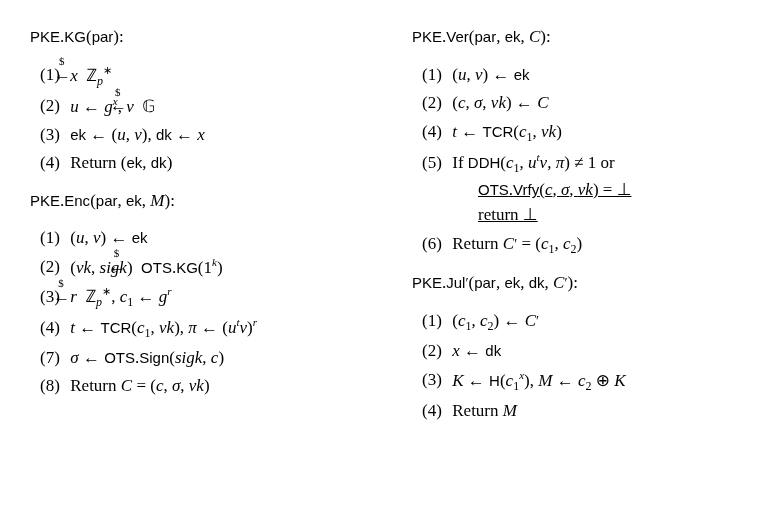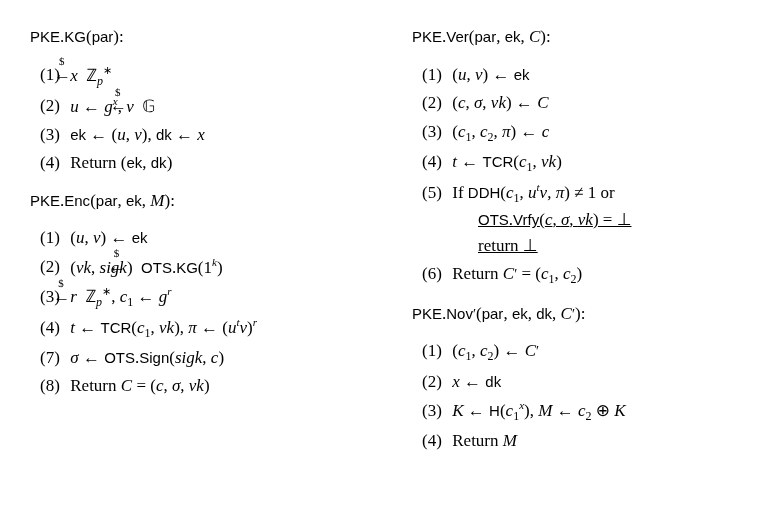--- a/index.html
+++ b/index.html
@@ -74,27 +74,26 @@
         <li><span class="num">(7)</span> <i>σ</i> ← <span class="sans">OTS</span>.<span class="sans">Sign</span>(<i>sigk</i>, <i>c</i>)</li>
         <li><span class="num">(8)</span> Return <i>C</i> = (<i>c</i>, <i>σ</i>, <i>vk</i>)</li>
       </ol>
   </div>
 
   <div class="col">
     <div class="algo-title"><span class="sans">PKE</span>.<span class="sans">Ver</span>(<span class="sans">par</span>, <span class="sans">ek</span>, <i>C</i>):</div>
     <ol class="algo">
         <li><span class="num">(1)</span> (<i>u</i>, <i>v</i>) ← <span class="sans">ek</span></li>
         <li><span class="num">(2)</span> (<i>c</i>, <i>σ</i>, <i>vk</i>) ← <i>C</i></li>
-        <li><span class="num">(3)</span> (<i>c</i><sub>1</sub>, <i>c</i><sub>2</sub>, <i>π</i>) ← <i>c</i></li>
         <li><span class="num">(4)</span> <i>t</i> ← <span class="sans">TCR</span>(<i>c</i><sub>1</sub>, <i>vk</i>)</li>
         <li><span class="num">(5)</span> If <span class="sans">DDH</span>(<i>c</i><sub>1</sub>, <i>u</i><sup><i>t</i></sup><i>v</i>, <i>π</i>) ≠ 1 or<span class="indent2"><span class="sans">OTS</span>.<span class="sans">Vrfy</span>(<i>c</i>, <i>σ</i>, <i>vk</i>) = ⊥</span><span class="indent2">return ⊥</span></li>
         <li><span class="num">(6)</span> Return <i>C</i><span class="prime">′</span> = (<i>c</i><sub>1</sub>, <i>c</i><sub>2</sub>)</li>
       </ol>
 
-    <div class="algo-title gapabove"><span class="sans">PKE</span>.<span class="sans">Nov</span><span class="prime">′</span>(<span class="sans">par</span>, <span class="sans">ek</span>, <span class="sans">dk</span>, <i>C</i><span class="prime">′</span>):</div>
+    <div class="algo-title gapabove"><span class="sans">PKE</span>.<span class="sans">Jul</span><span class="prime">′</span>(<span class="sans">par</span>, <span class="sans">ek</span>, <span class="sans">dk</span>, <i>C</i><span class="prime">′</span>):</div>
     <ol class="algo">
         <li><span class="num">(1)</span> (<i>c</i><sub>1</sub>, <i>c</i><sub>2</sub>) ← <i>C</i><span class="prime">′</span></li>
         <li><span class="num">(2)</span> <i>x</i> ← <span class="sans">dk</span></li>
         <li><span class="num">(3)</span> <i>K</i> ← <span class="sans">H</span>(<i>c</i><sub>1</sub><sup><i>x</i></sup>), <i>M</i> ← <i>c</i><sub>2</sub> ⊕ <i>K</i></li>
         <li><span class="num">(4)</span> Return <i>M</i></li>
       </ol>
   </div>
 </div>
 
 </body></html>

